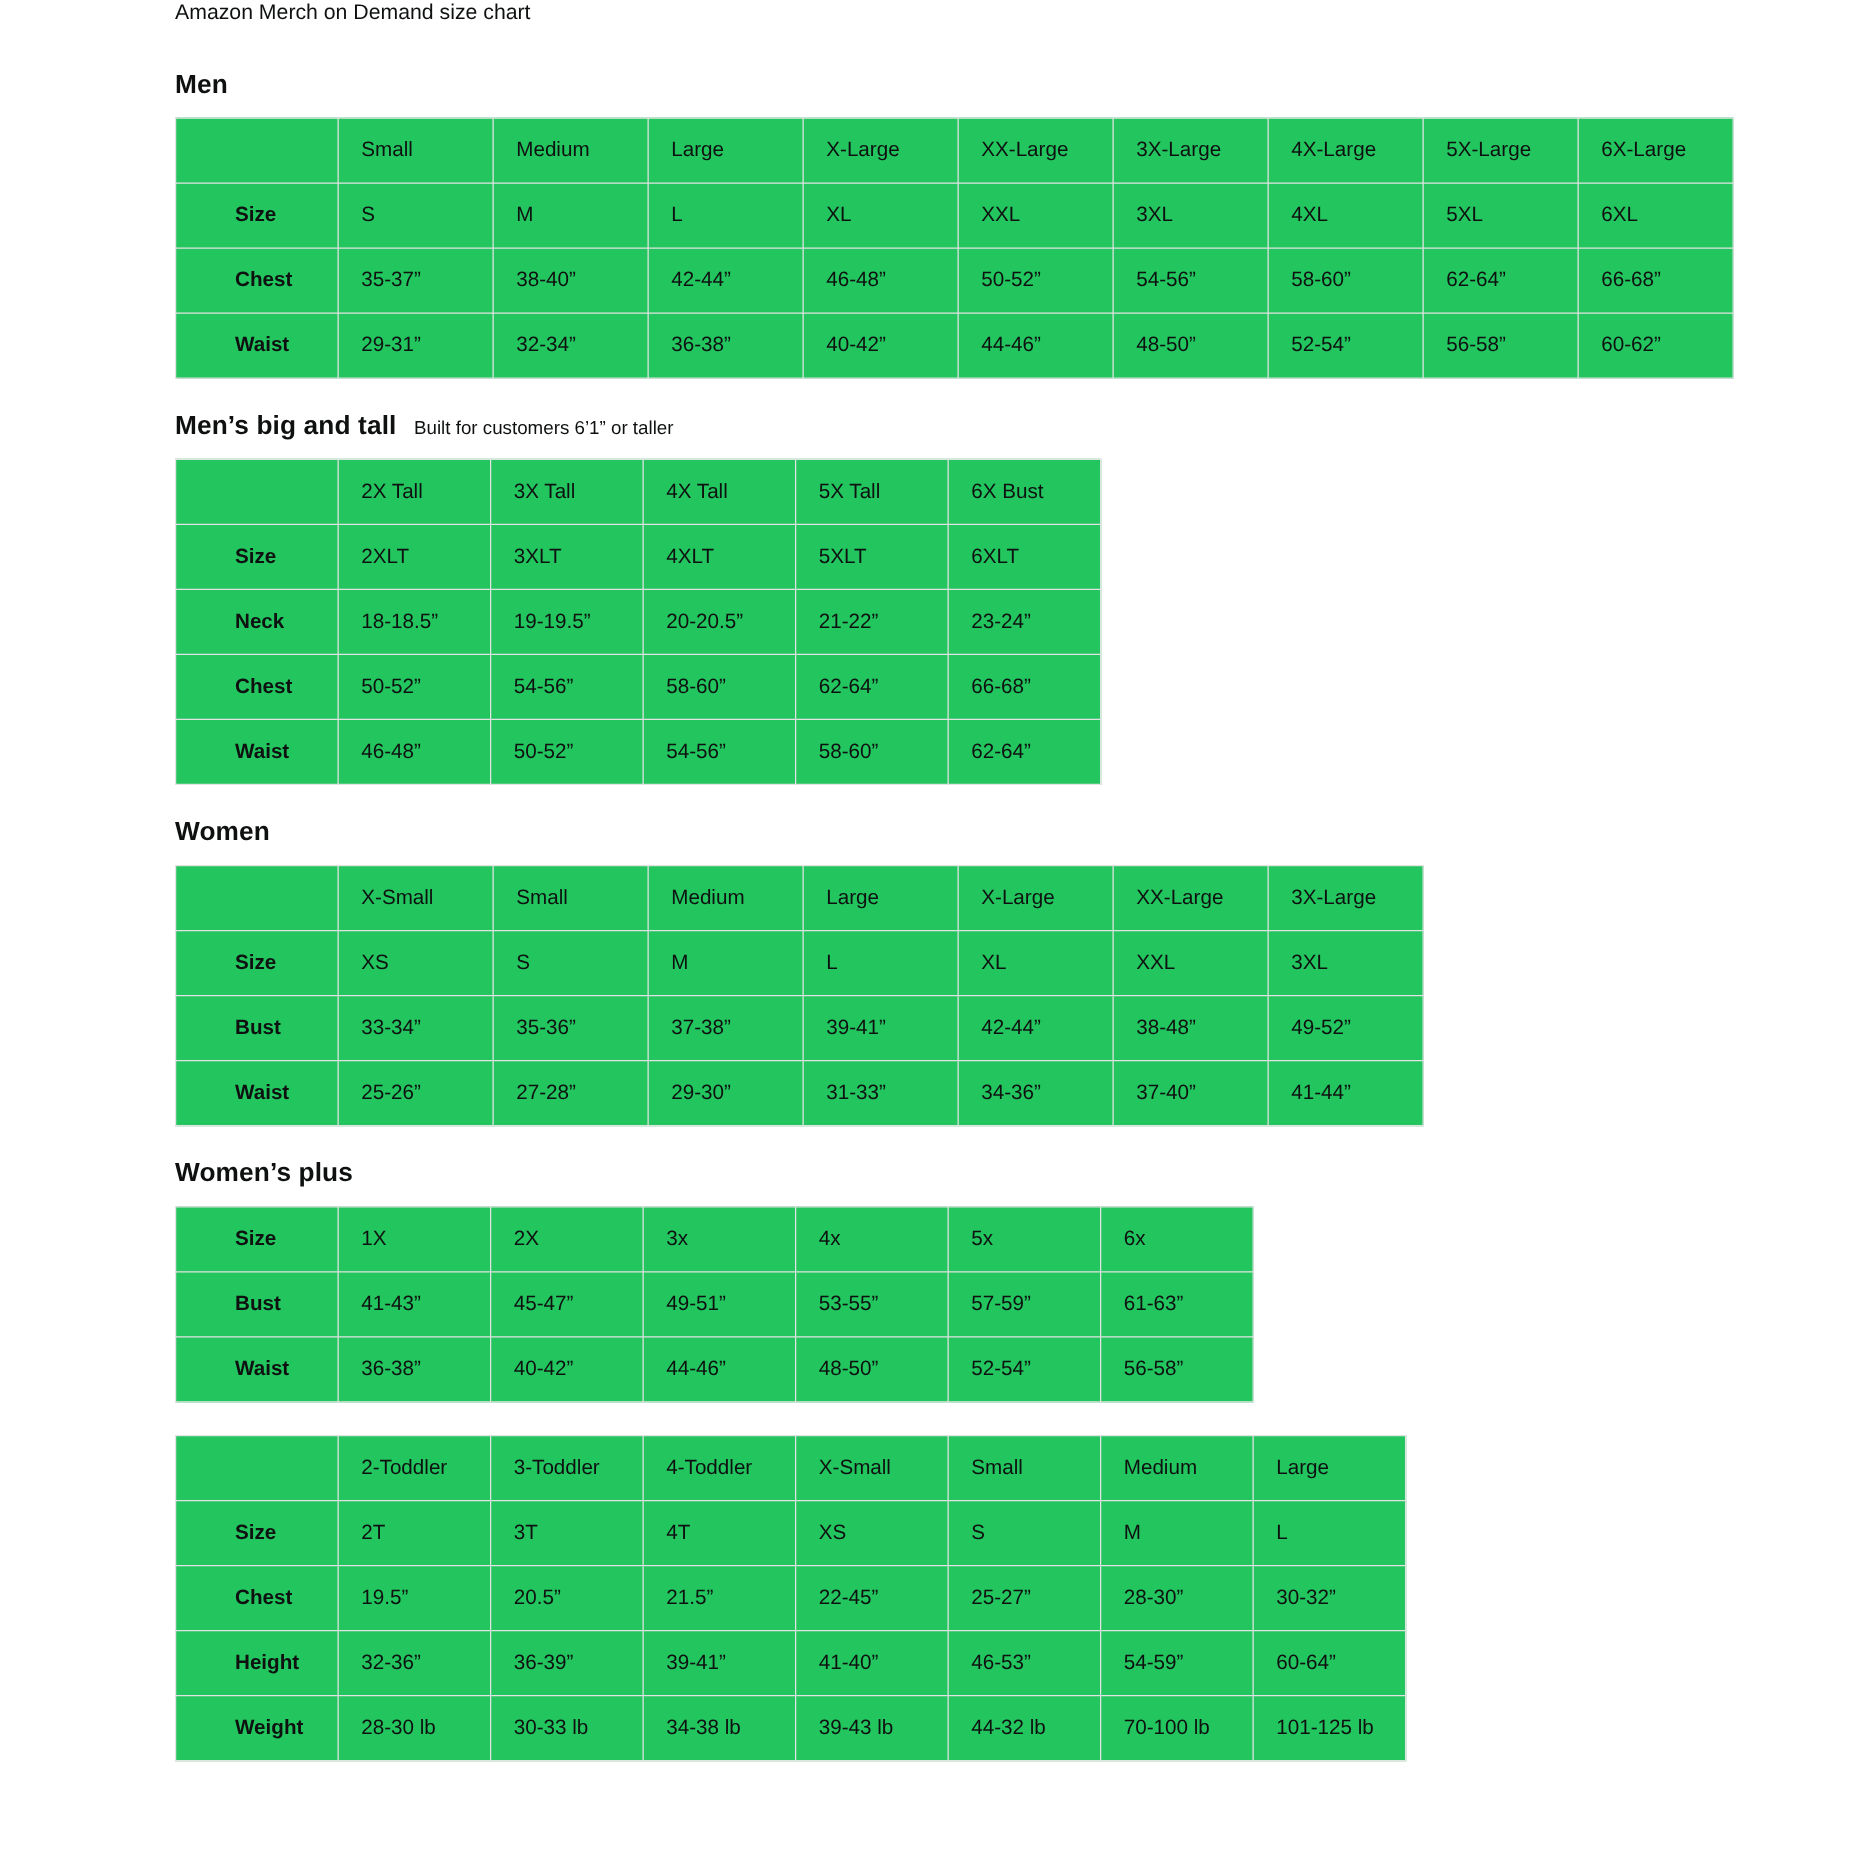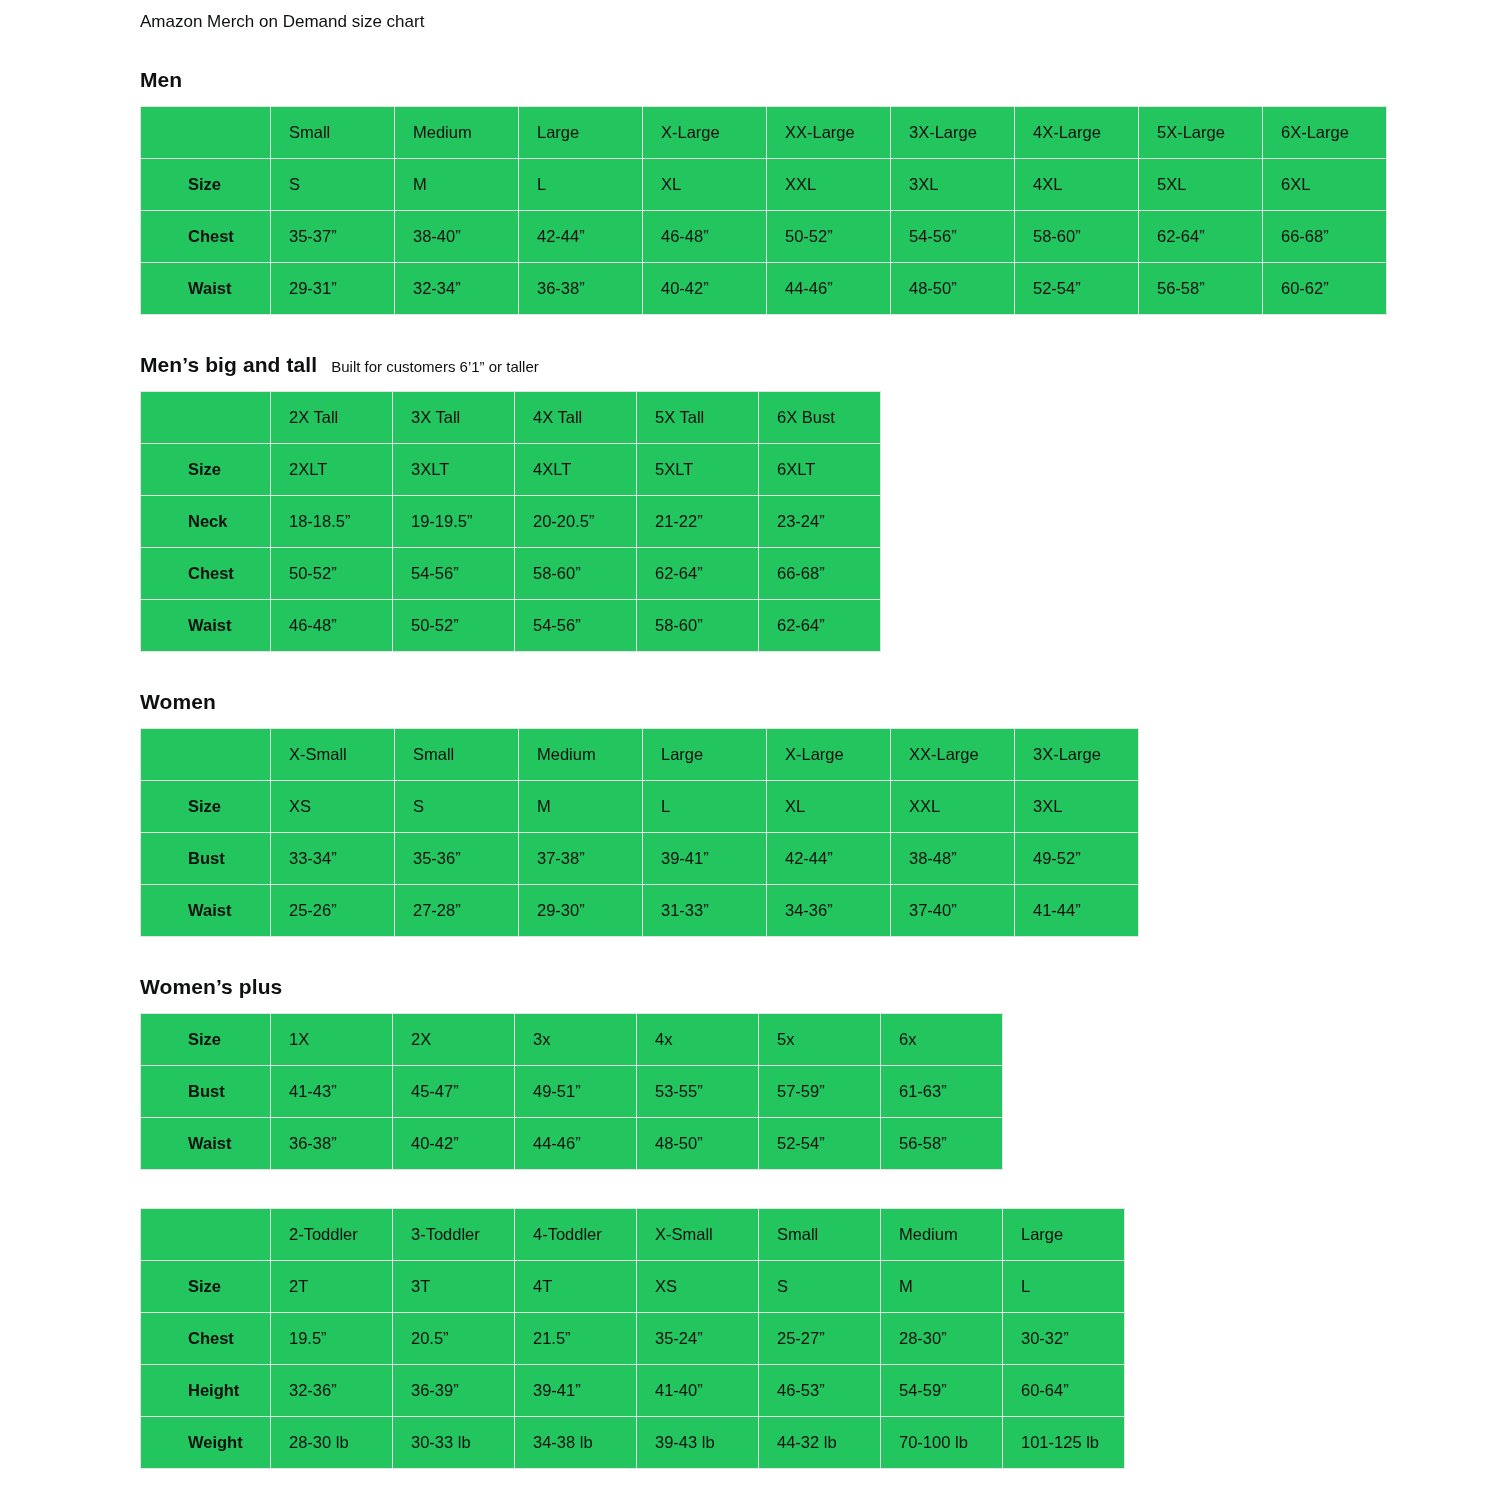--- a/index.html
+++ b/index.html
@@ -16,25 +16,25 @@
     -webkit-font-smoothing: antialiased;
   }
   .page {
     padding: 0 0 0 140px;
   }
   .doc-title {
     font-size: 17px;
     font-weight: 400;
     color: #0f1111;
     padding-top: 0;
-    margin: 12px 0 36px 0;
+    margin: 0 0 36px 0;
     line-height: 20px;
   }
   .section {
-    margin-bottom: 38px;
+    margin-bottom: 26px;
   }
   .section-head {
     display: flex;
     align-items: baseline;
     gap: 14px;
     margin: 0 0 14px 0;
   }
   .section-title {
     font-size: 21px;
     font-weight: 700;
@@ -347,21 +347,21 @@
               <td>XS</td>
               <td>S</td>
               <td>M</td>
               <td>L</td>
             </tr>
             <tr>
               <td class="rowhead">Chest</td>
               <td>19.5”</td>
               <td>20.5”</td>
               <td>21.5”</td>
-              <td>35-24”</td>
+              <td>22-45”</td>
               <td>25-27”</td>
               <td>28-30”</td>
               <td>30-32”</td>
             </tr>
             <tr>
               <td class="rowhead">Height</td>
               <td>32-36”</td>
               <td>36-39”</td>
               <td>39-41”</td>
               <td>41-40”</td>

